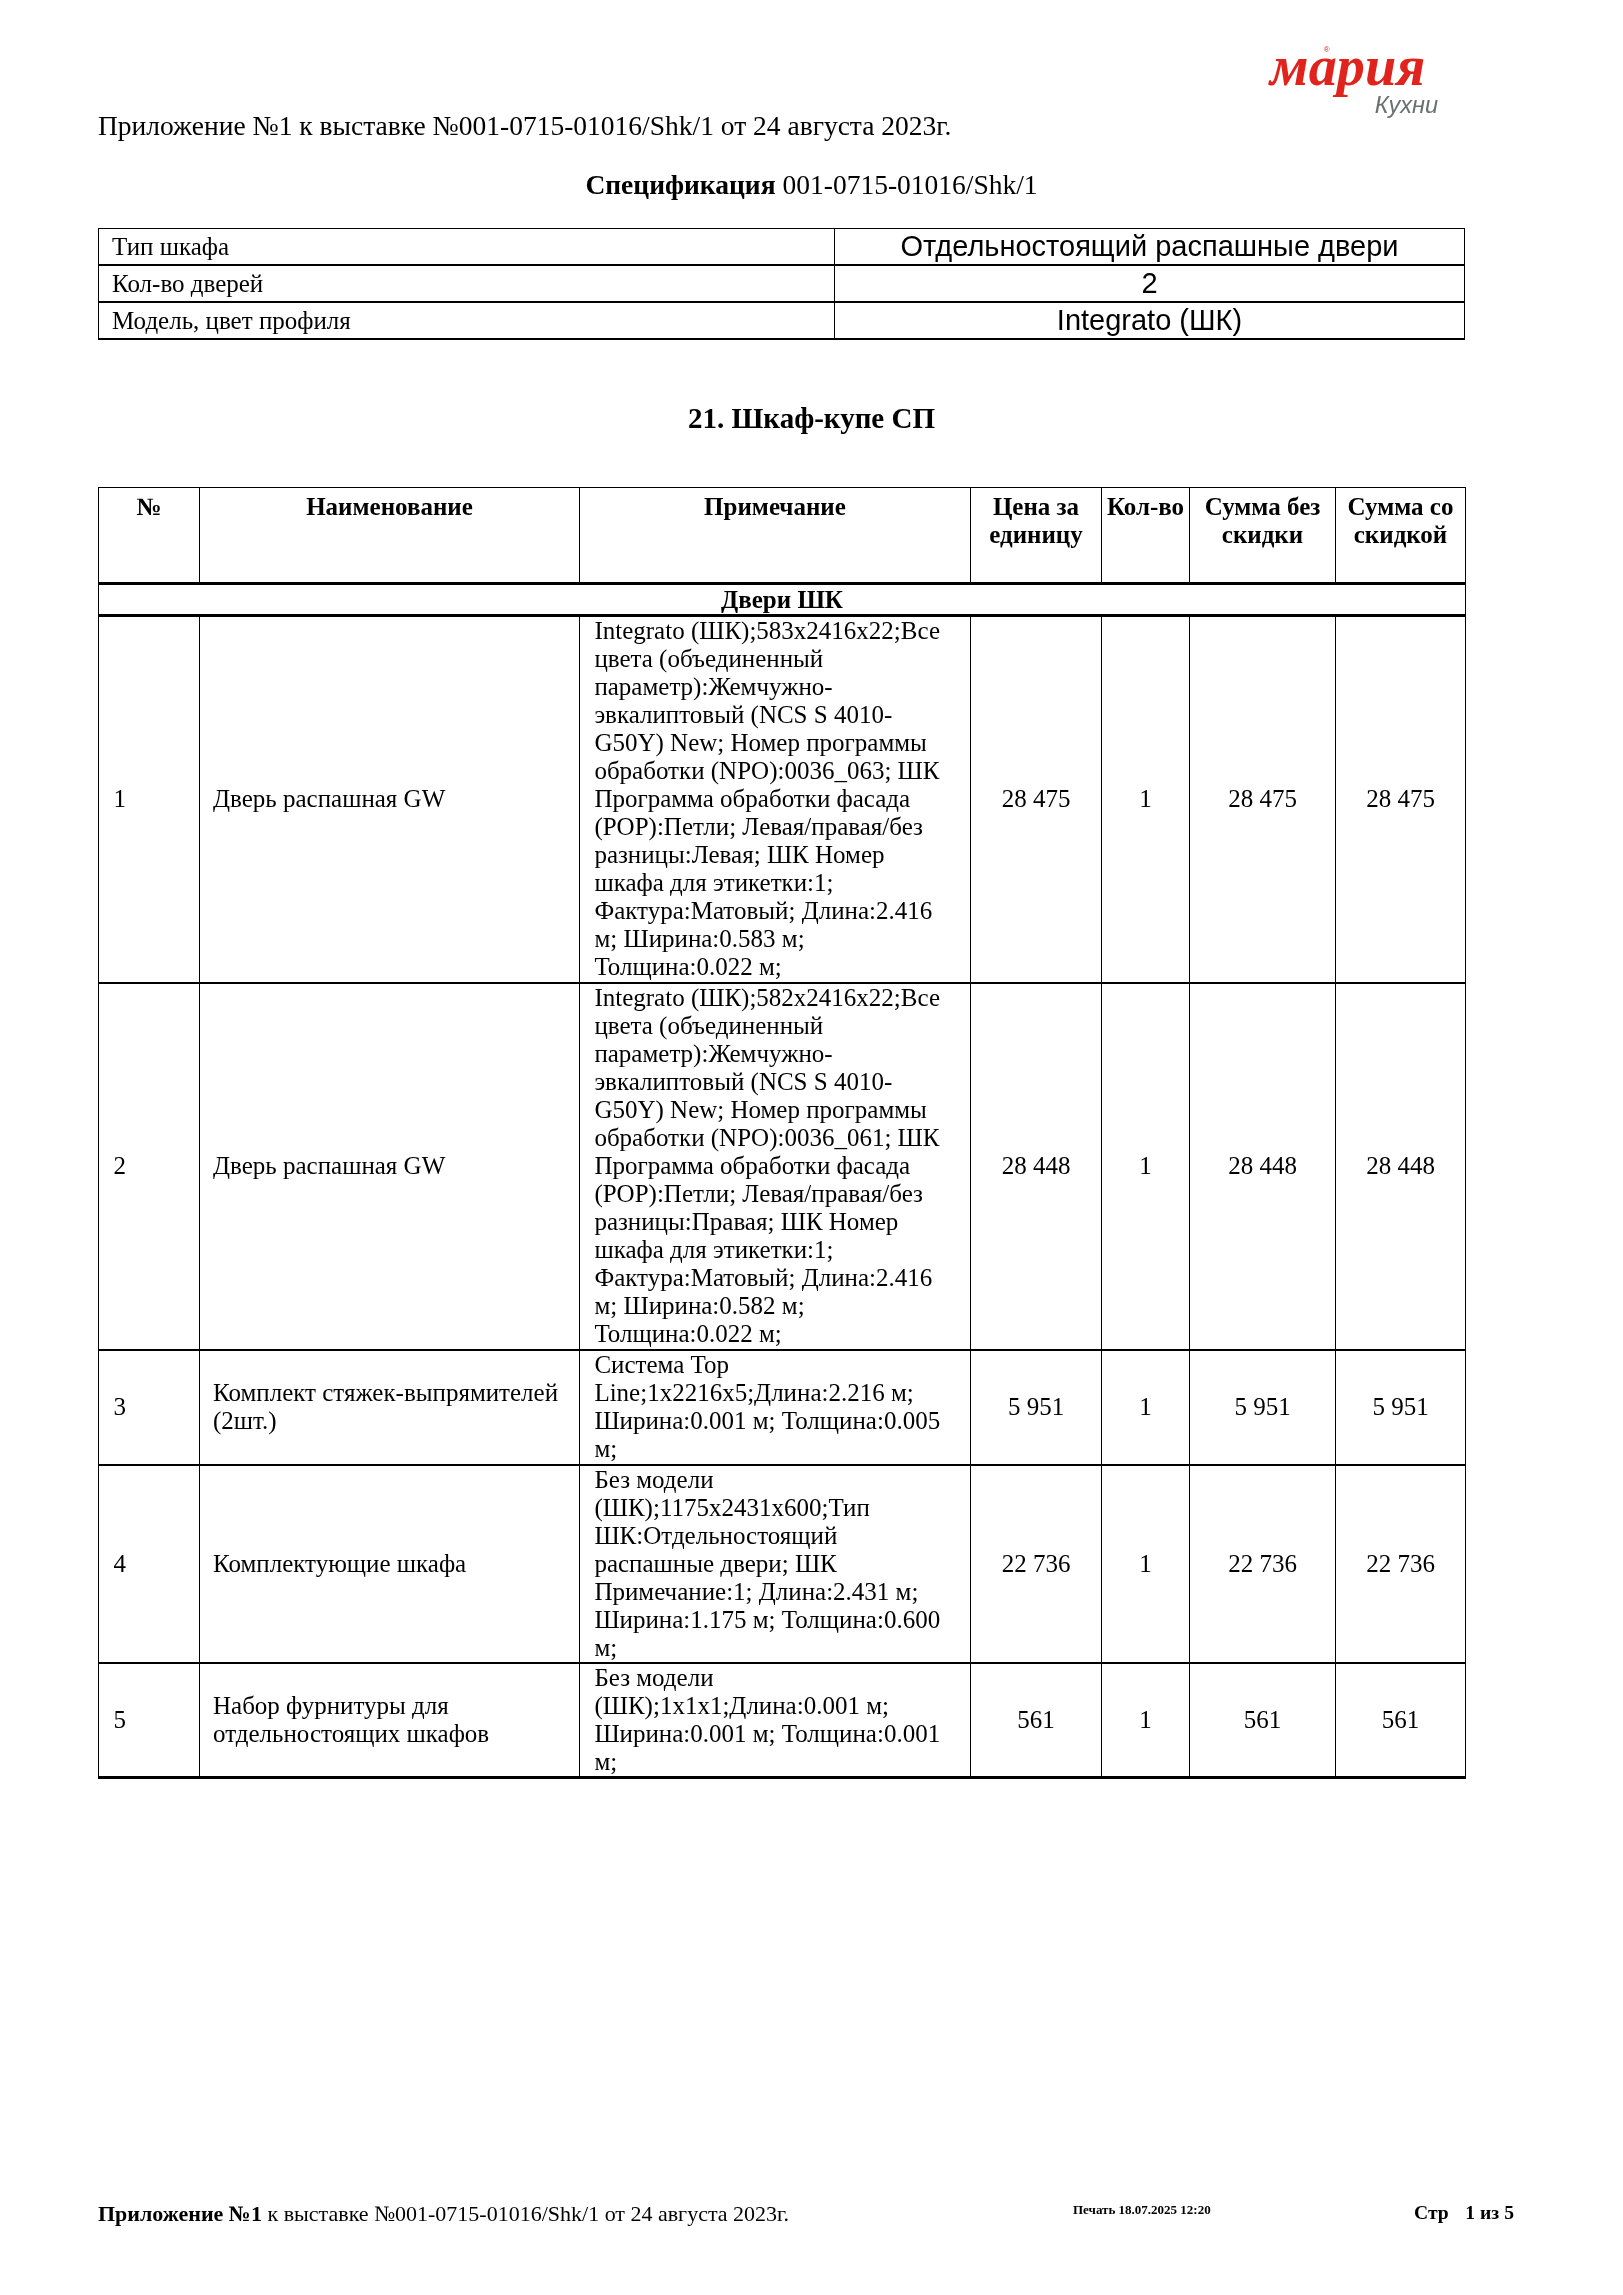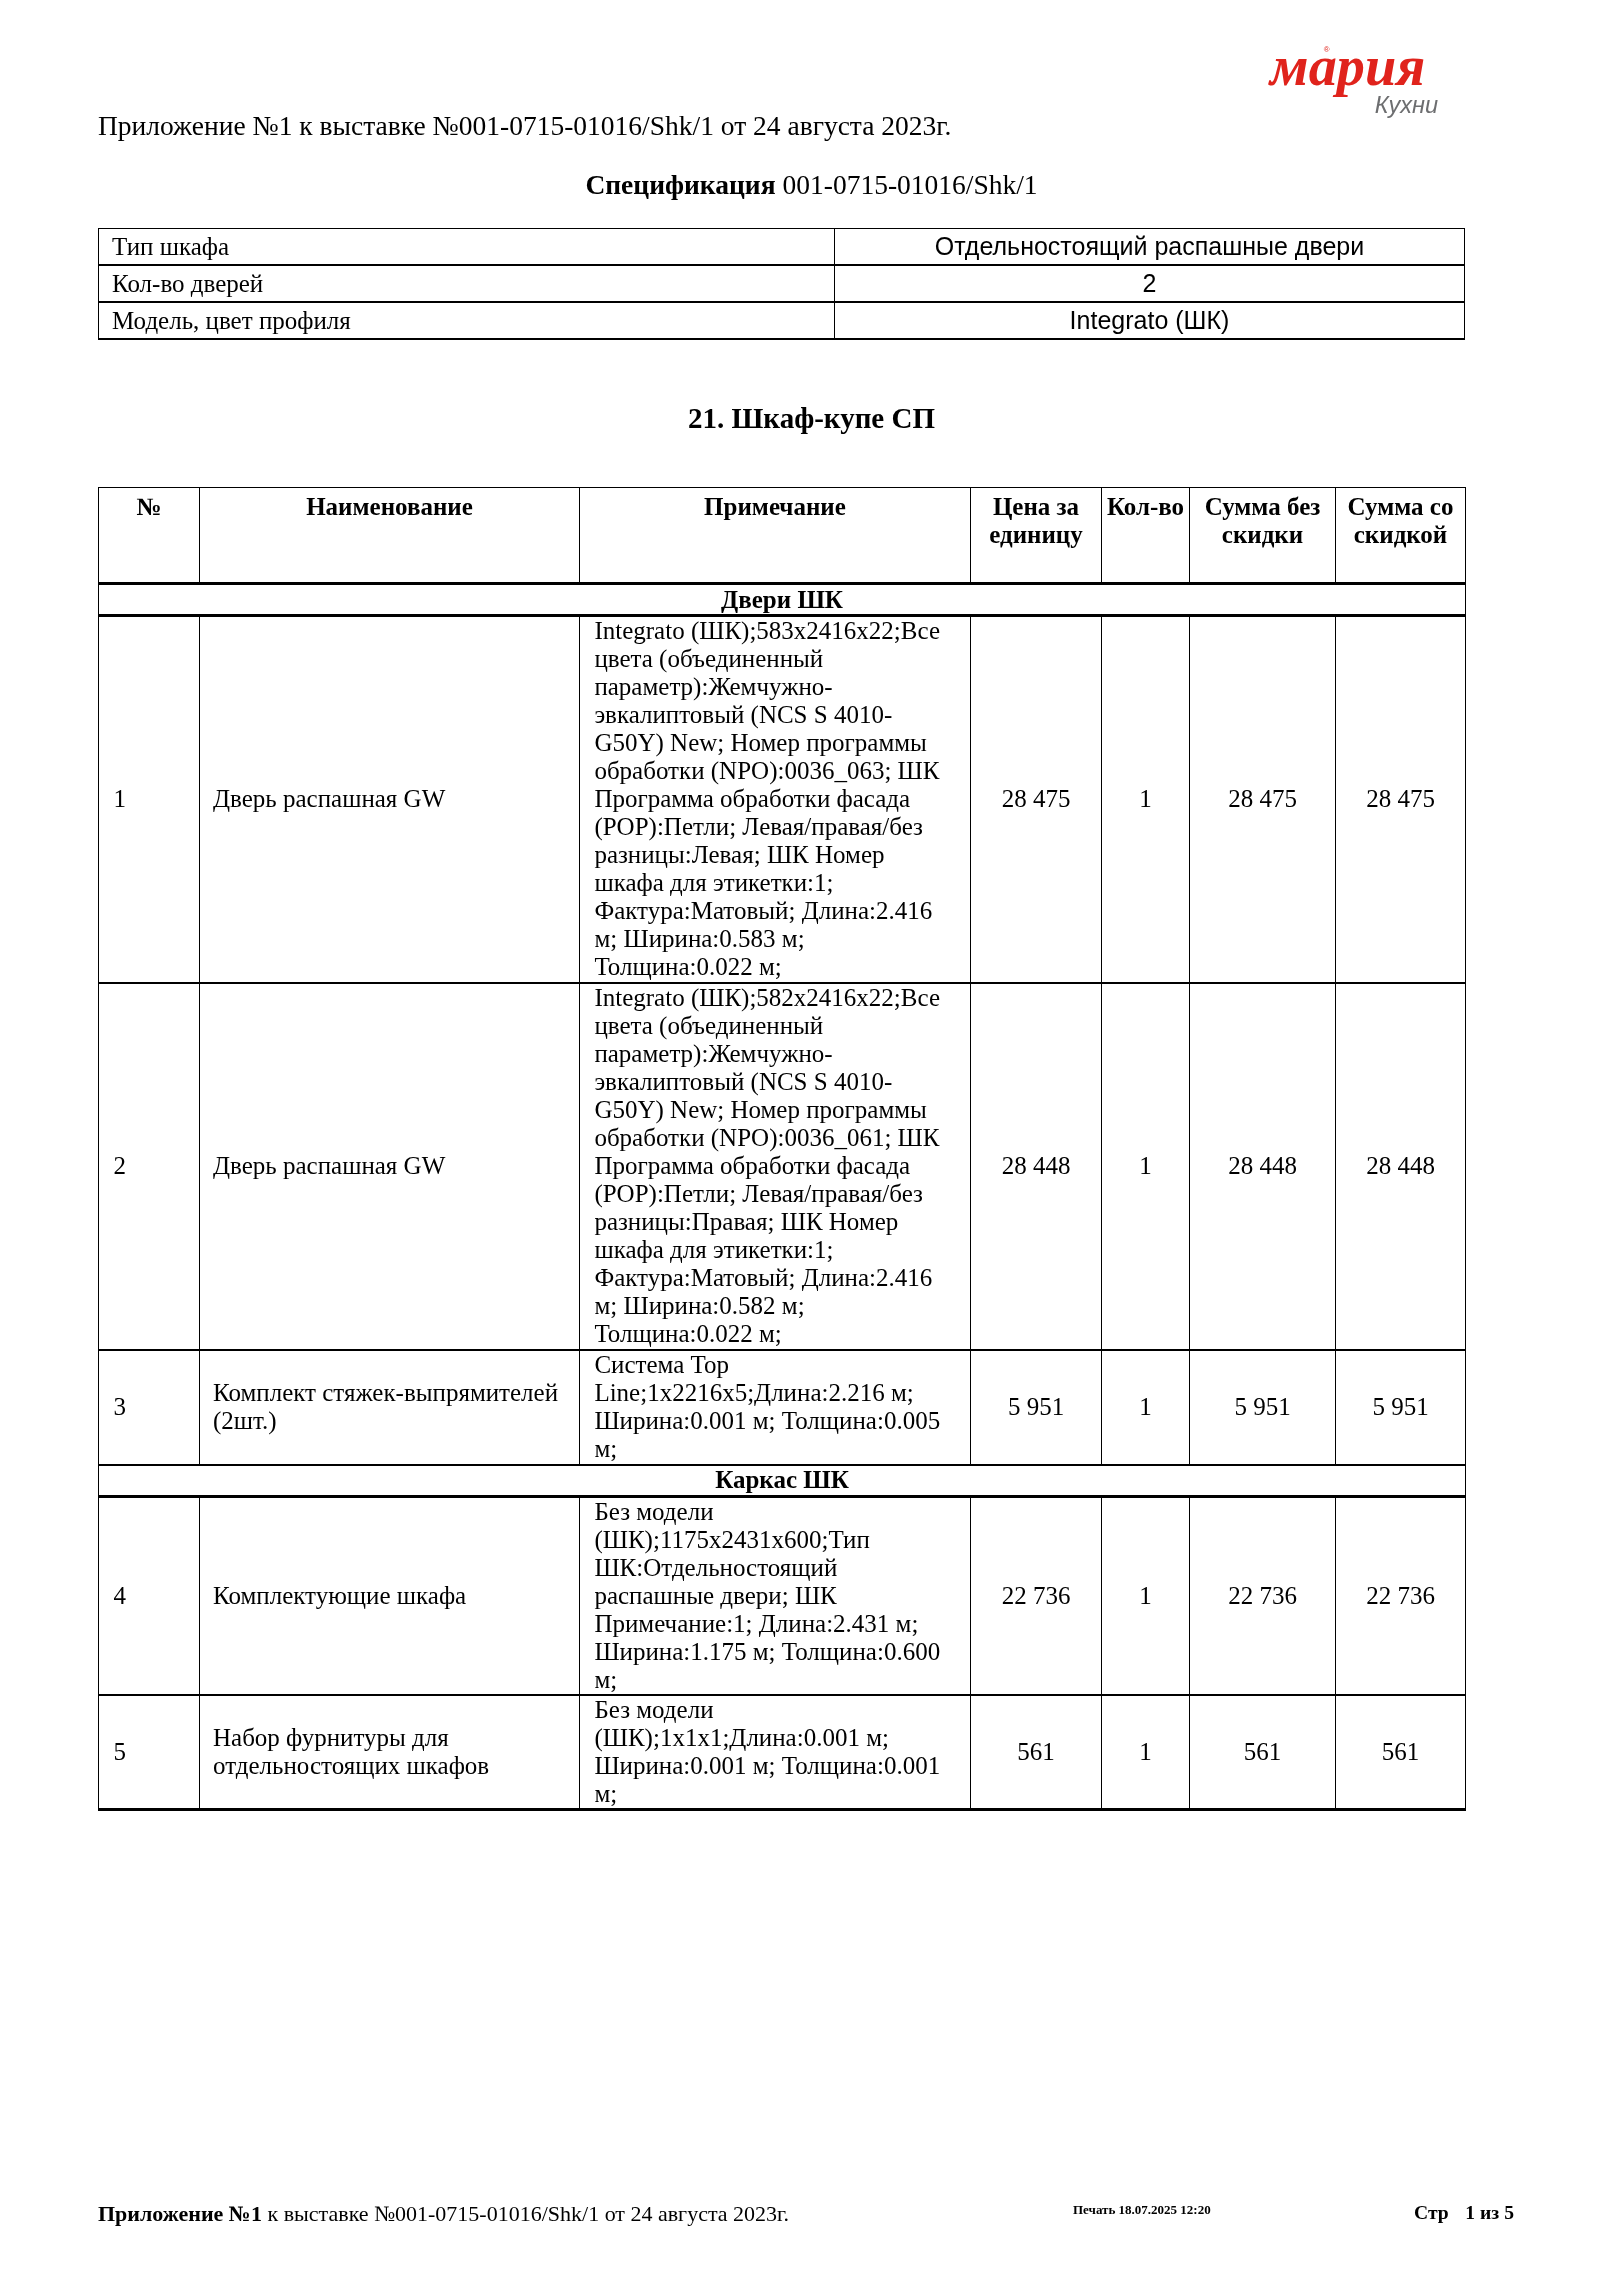--- a/index.html
+++ b/index.html
@@ -13,21 +13,21 @@
 
   .appendix-title { left: 98px; top: 110px; font-size: 27.5px; white-space: nowrap; }
   .spec-title { left: 0; width: 1623px; top: 169px; text-align: center; font-size: 27.5px; white-space: nowrap; }
   .spec-title b { font-weight: bold; margin-top: 48px; }
 
   
   .info-table { left: 98px; top: 228px; width: 1367px; border-collapse: collapse; padding-left: 40px; }
   .info-table td { border: 1.3px solid #000; height: 35px; padding: 0 13px; font-size: 25px; vertical-align: middle; }
   .info-table tr { border-bottom: 2px solid #000; }
   .info-table td.lbl { width: 709px; font-family: "Liberation Serif", serif; }
-  .info-table td.val { text-align: center; font-family: "Liberation Sans", "DejaVu Sans", sans-serif; font-size: 25px; }
+  .info-table td.val { text-align: center; font-family: "Liberation Sans", "DejaVu Sans", sans-serif; font-size: 29px; }
 
   .section-title { left: 0; width: 1623px; top: 402px; text-align: center; font-size: 29px; font-weight: bold; }
 
   
   .main-table { left: 98px; top: 487px; width: 1367px; border-collapse: collapse; table-layout: fixed; }
   .main-table th, .main-table td { border: 1.3px solid #000; font-size: 25px; line-height: 28px; }
   .main-table th { font-weight: bold; vertical-align: top; text-align: center; padding: 5.2px 2.6px 0 2.6px; height: 89px; }
   .main-table thead tr { border-bottom: 3.9px solid #000; }
   .main-table td { vertical-align: middle; padding: 0 7.9px 0 13px; }
   .main-table td.num { text-align: left; padding-left: 14.4px; }
@@ -127,23 +127,20 @@
     </tr>
     <tr class="item" style="height:115px">
       <td class="num">3</td>
       <td class="name">Комплект стяжек-выпрямителей  (2шт.)</td>
       <td class="note">Система Top Line;1x2216x5;Длина:2.216 м; Ширина:0.001 м; Толщина:0.005 м;</td>
       <td class="c">5 951</td>
       <td class="c">1</td>
       <td class="c">5 951</td>
       <td class="c">5 951</td>
     </tr>
-    <tr class="group">
-      <td colspan="7">Каркас ШК</td>
-    </tr>
     <tr class="item" style="height:196px">
       <td class="num">4</td>
       <td class="name">Комплектующие шкафа</td>
       <td class="note">Без модели (ШК);1175x2431x600;Тип ШК:Отдельностоящий распашные двери; ШК Примечание:1; Длина:2.431 м; Ширина:1.175 м; Толщина:0.600 м;</td>
       <td class="c">22 736</td>
       <td class="c">1</td>
       <td class="c">22 736</td>
       <td class="c">22 736</td>
     </tr>
     <tr class="item last" style="height:115px">

